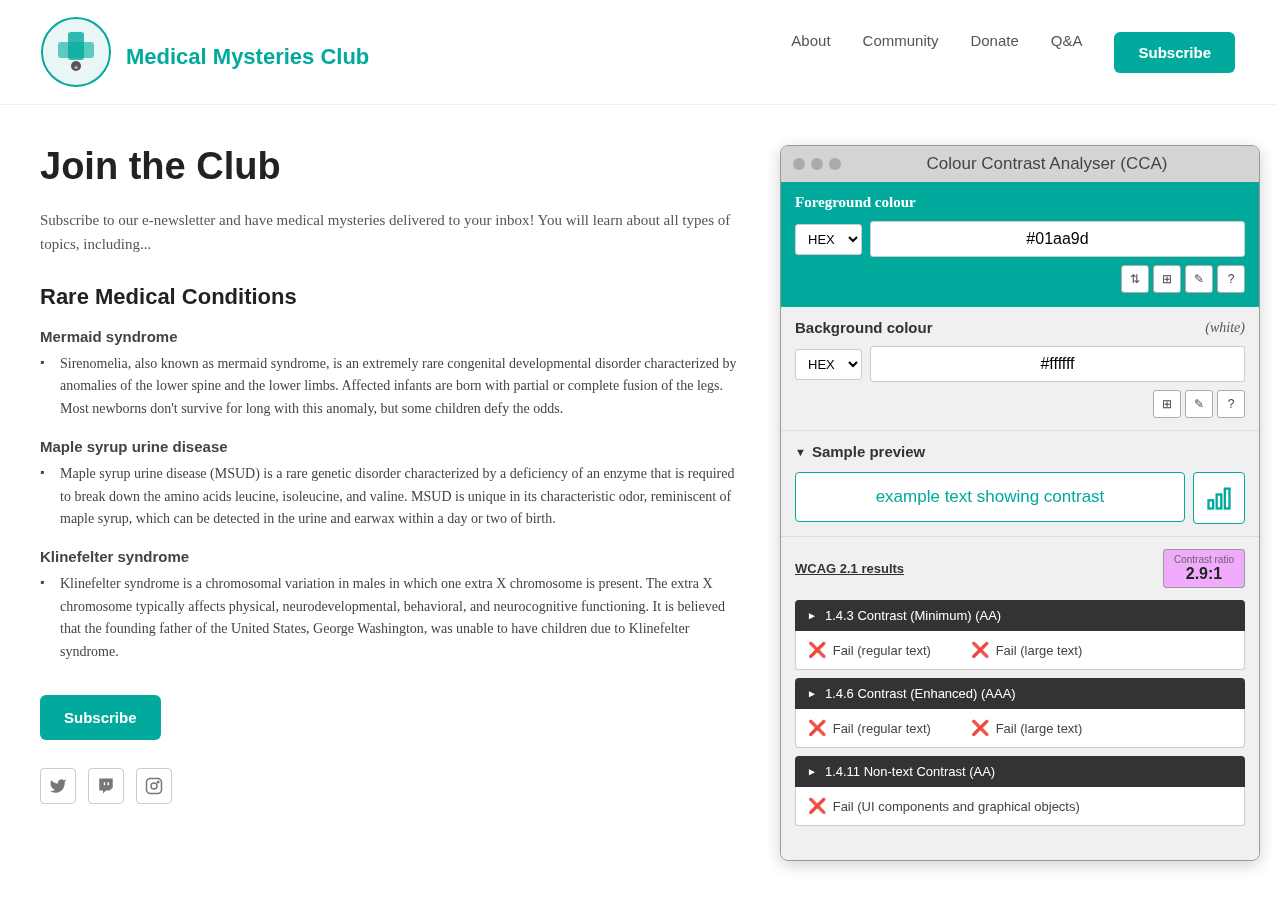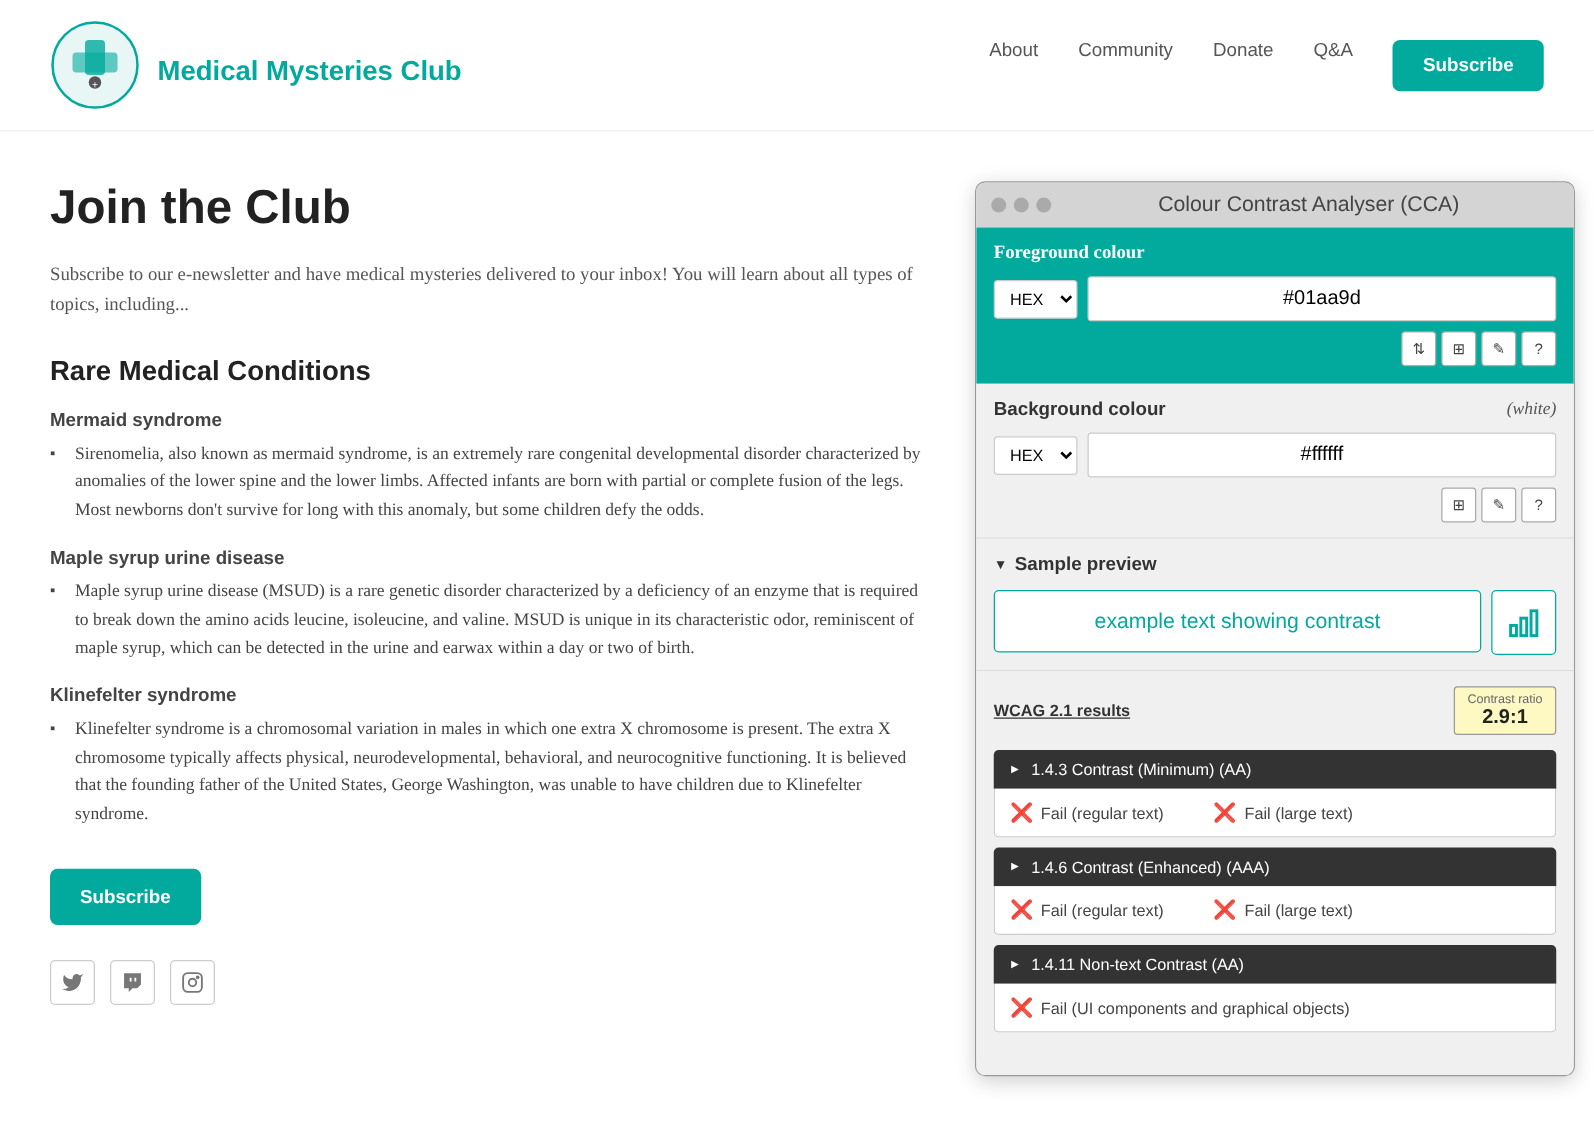--- a/index.html
+++ b/index.html
@@ -348,21 +348,21 @@
       font-size: 13px;
       font-weight: bold;
       color: #333;
       text-decoration: underline;
     }
     .contrast-ratio-box {
       border: 1px solid #999;
       border-radius: 3px;
       padding: 4px 10px;
       text-align: center;
-      background: #fef9c3;
+      background: #f0abfc;
     }
     .contrast-ratio-label {
       font-size: 10px;
       color: #666;
       font-family: Arial, sans-serif;
     }
     .contrast-ratio-value {
       font-size: 16px;
       font-weight: bold;
       font-family: Arial, sans-serif;

